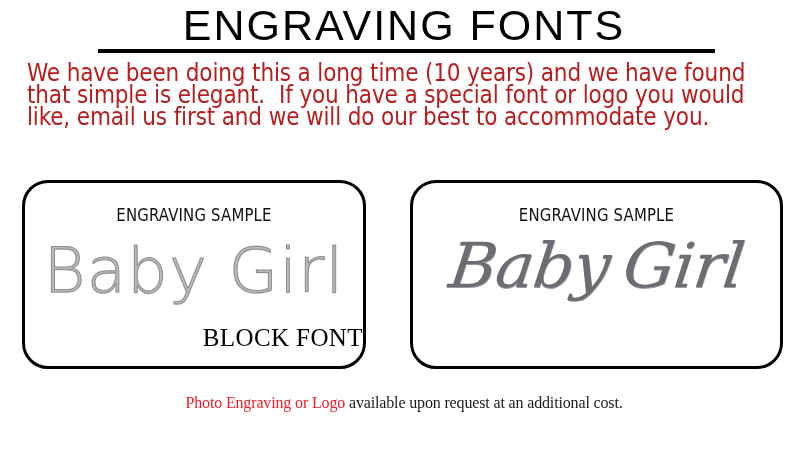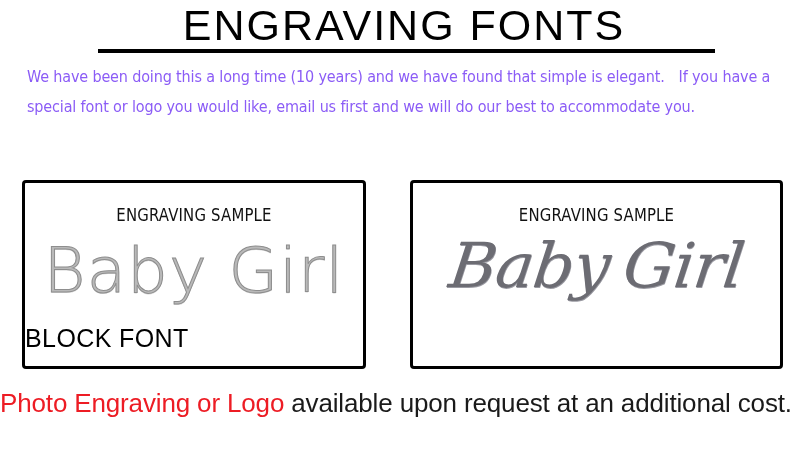--- a/index.html
+++ b/index.html
@@ -48,37 +48,37 @@
     background: #000;
   }
 
   
   .intro {
     position: absolute;
     left: 27px;
     top: 62px;
     width: 756px;
     font-family: "DejaVu Sans Condensed", "Liberation Sans Narrow", "Liberation Sans", sans-serif;
-    font-size: 16px;
-    line-height: 30px;
-    color: #8b5cf6;
+    font-size: 24px;
+    line-height: 22px;
+    color: #b91c1c;
     letter-spacing: -0.15px;
   }
   .intro .gap {
     display: inline-block;
     width: 14px;
   }
 
   
   .sample-box {
     position: absolute;
     top: 180px;
     height: 189px;
     border: 3px solid #000;
-    border-radius: 4px;
+    border-radius: 26px;
     background: #fff;
     box-sizing: border-box;
     overflow: hidden;
   }
   .box-left  { left: 22px;  width: 344px; }
   .box-right { left: 410px; width: 373px; }
 
   .sample-caption-top {
     position: absolute;
     left: 0;
@@ -90,22 +90,22 @@
     line-height: 20px;
     letter-spacing: 0.2px;
     color: #111;
     transform: scaleX(0.92);
   }
   .sample-caption-bottom {
     position: absolute;
     left: 0;
     bottom: 14px;
     width: 100%;
-    text-align: left;
-    font-family: Liberation Sans, sans-serif;
+    text-align: right;
+    font-family: Liberation Serif, serif;
     font-size: 25px;
     line-height: 28px;
     letter-spacing: 0.4px;
     color: #000;
   }
 
   
   .sample-word-block {
     position: absolute;
     left: 0;
@@ -144,23 +144,23 @@
     text-shadow: 0.5px 0.5px 0 #9a9aa2;
   }
   .sample-word-script .sp { display: inline-block; width: 14px; }
 
   
   .footer {
     position: absolute;
     left: 0;
     top: 388px;
     width: 808px;
-    text-align: left;
-    font-family: Liberation Sans, sans-serif;
-    font-size: 26px;
+    text-align: center;
+    font-family: Liberation Serif, serif;
+    font-size: 16px;
     line-height: 30px;
     color: #1a1a1a;
     letter-spacing: -0.15px;
   }
   .footer .red { color: #ED1C24; }
 </style>
 </head>
 <body>
 
 <div class="page">

